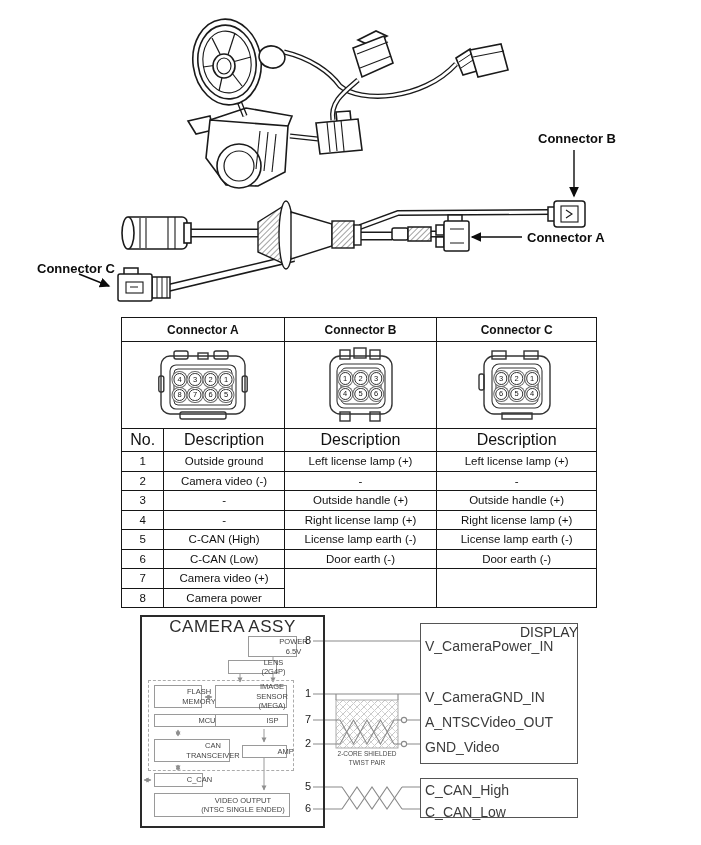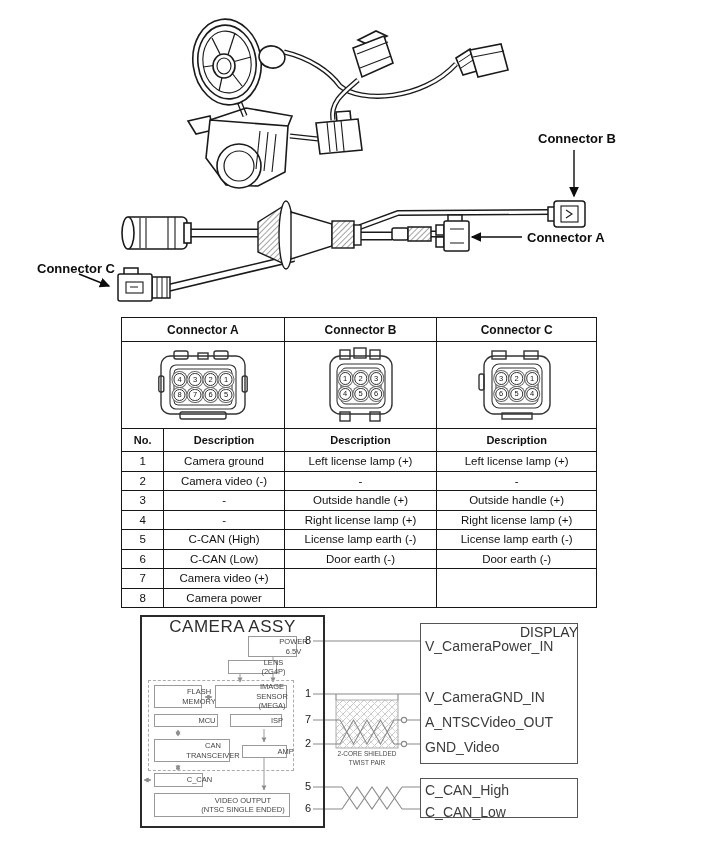--- a/index.html
+++ b/index.html
@@ -11,21 +11,21 @@
   
   .conn-label{position:absolute;font-size:13px;font-weight:bold;color:#0c0c0c;white-space:nowrap;}
 
   
   table.pin-table{position:absolute;left:121px;top:317px;width:476px;border-collapse:collapse;
       table-layout:fixed;}
   .pin-table th,.pin-table td{border:1.6px solid #161616;padding:0;text-align:center;
       vertical-align:middle;background:#fff;}
   .pin-table tr.hdr th{height:23px;font-size:12px;font-weight:bold;}
   .pin-table tr.faces td{height:86px;}
-  .pin-table tr.hdr2 td{height:22px;font-size:11px;font-weight:bold;}
+  .pin-table tr.hdr2 td{height:22px;font-size:16px;font-weight:normal;}
   .pin-table tr.data td{height:18.5px;font-size:11.5px;font-weight:normal;}
 
   
   .face{position:relative;margin:0 auto;}
   .face svg{position:absolute;left:0;top:0;}
   .pins{position:absolute;left:50%;transform:translateX(-50%);display:grid;row-gap:3px;justify-items:center;}
   .pin-row{display:flex;gap:3px;}
   .pin{width:12.5px;height:12.5px;border:1px solid #333;border-radius:50%;
        box-shadow:0 0 0 1px #fff,0 0 0 2px #6a6a6a;background:#fff;
        display:flex;align-items:center;justify-content:center;
@@ -297,21 +297,21 @@
     </td>
   </tr>
   <tr class="hdr2">
     <td>No.</td>
     <td>Description</td>
     <td>Description</td>
     <td>Description</td>
   </tr>
   <tr class="data">
     <td>1</td>
-    <td>Camera ground</td>
+    <td>Outside ground</td>
     <td>Left license lamp (+)</td>
     <td>Left license lamp (+)</td>
   </tr>
   <tr class="data">
     <td>2</td>
     <td>Camera video (-)</td>
     <td>-</td>
     <td>-</td>
   </tr>
   <tr class="data">
@@ -398,21 +398,21 @@
 <div class="assy-title">CAMERA ASSY</div>
 <div class="dashed-box"></div>
 
 <div class="bx" style="left:248px;top:636px;width:49px;height:21px">POWER 6.5V</div>
 <div class="bx" style="left:228px;top:660px;width:49px;height:14px">LENS (2G4P)</div>
 <div class="bx" style="left:154px;top:685px;width:48px;height:23px">FLASH
 MEMORY</div>
 <div class="bx" style="left:215px;top:685px;width:72px;height:23px">IMAGE SENSOR
 (MEGA)</div>
 <div class="bx" style="left:154px;top:714px;width:64px;height:13px">MCU</div>
-<div class="bx" style="left:230px;top:714px;width:52px;height:13px">ISP</div>
+<div class="bx" style="left:215px;top:714px;width:73px;height:13px">ISP</div>
 <div class="bx" style="left:154px;top:739px;width:76px;height:23px">CAN
 TRANSCEIVER</div>
 <div class="bx" style="left:242px;top:745px;width:45px;height:13px">AMP</div>
 <div class="bx" style="left:154px;top:773px;width:49px;height:14px">C_CAN</div>
 <div class="bx" style="left:154px;top:793px;width:136px;height:24px">VIDEO OUTPUT
 (NTSC SINGLE ENDED)</div>
 
 <div class="pin-num" style="left:297px;top:634px">8</div>
 <div class="pin-num" style="left:297px;top:687px">1</div>
 <div class="pin-num" style="left:297px;top:713px">7</div>

